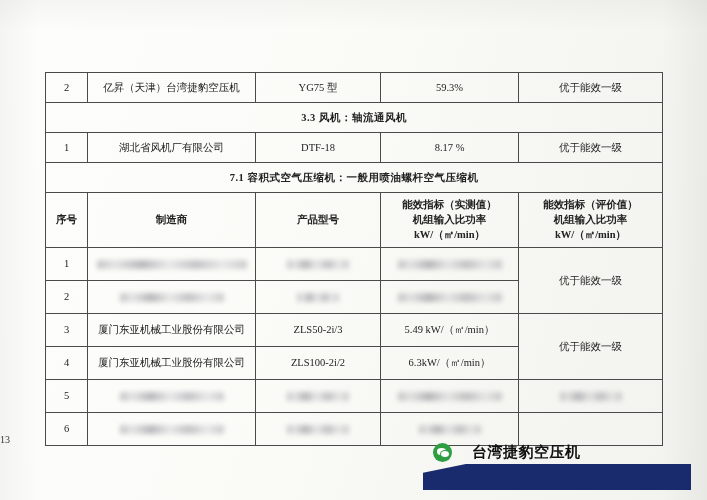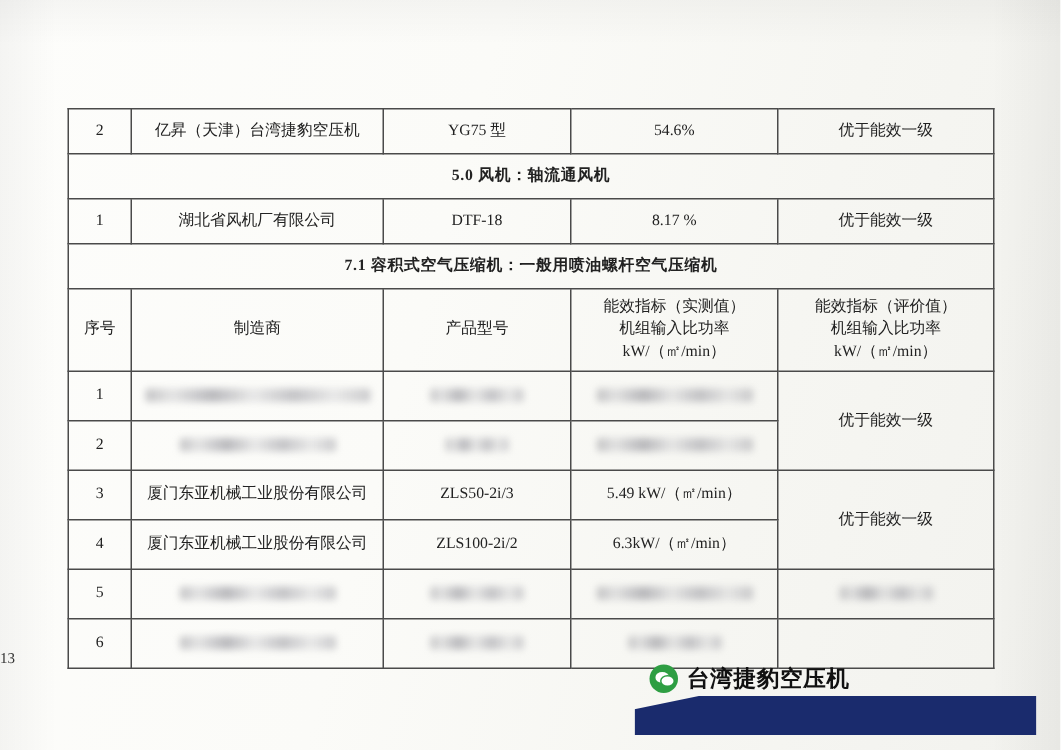--- a/index.html
+++ b/index.html
@@ -56,20 +56,21 @@
     text-align: left;
     padding-left: 10px;
     font-size: 11.5px;
     font-weight: bold;
     letter-spacing: 0.5px;
   }
   td.hdr {
     font-size: 10.5px;
     line-height: 1.5;
     padding: 5px 2px;
+    font-weight: bold;
   }
   .c-idx { width: 42px; }
   .c-mfr { width: 168px; }
   .c-model { width: 125px; }
   .c-perf { width: 138px; }
   .c-eval { width: 144px; }
 
   .row-h { height: 30px; }
   .row-tall { height: 33px; }
 
@@ -118,21 +119,21 @@
     height: 26px;
     background: #1a2b6d;
     clip-path: polygon(0 100%, 0 34%, 16% 0, 100% 0, 100% 100%);
   }
   .stamp-row {
     position: absolute;
     left: 10px;
     bottom: 28px;
     display: flex;
     align-items: center;
-    gap: 6px;
+    gap: 20px;
   }
   .wechat-icon {
     width: 19px; height: 19px;
     border-radius: 50%;
     background: #2e9e43;
     position: relative;
     display: inline-block;
     flex: 0 0 auto;
   }
   .wechat-icon::before {
@@ -176,26 +177,26 @@
           <col class="c-model">
           <col class="c-perf">
           <col class="c-eval">
       </colgroup>
       <tbody>
 
         <tr class="row-h">
           <td>2</td>
           <td>亿昇（天津）台湾捷豹空压机</td>
           <td>YG75 型</td>
-          <td>54.6%</td>
+          <td>59.3%</td>
           <td>优于能效一级</td>
         </tr>
 
         <tr class="row-h">
-          <td class="sec" colspan="5">5.0 风机：轴流通风机</td>
+          <td class="sec" colspan="5">3.3 风机：轴流通风机</td>
         </tr>
 
         <tr class="row-h">
           <td>1</td>
           <td>湖北省风机厂有限公司</td>
           <td>DTF-18</td>
           <td>8.17 %</td>
           <td>优于能效一级</td>
         </tr>
 

